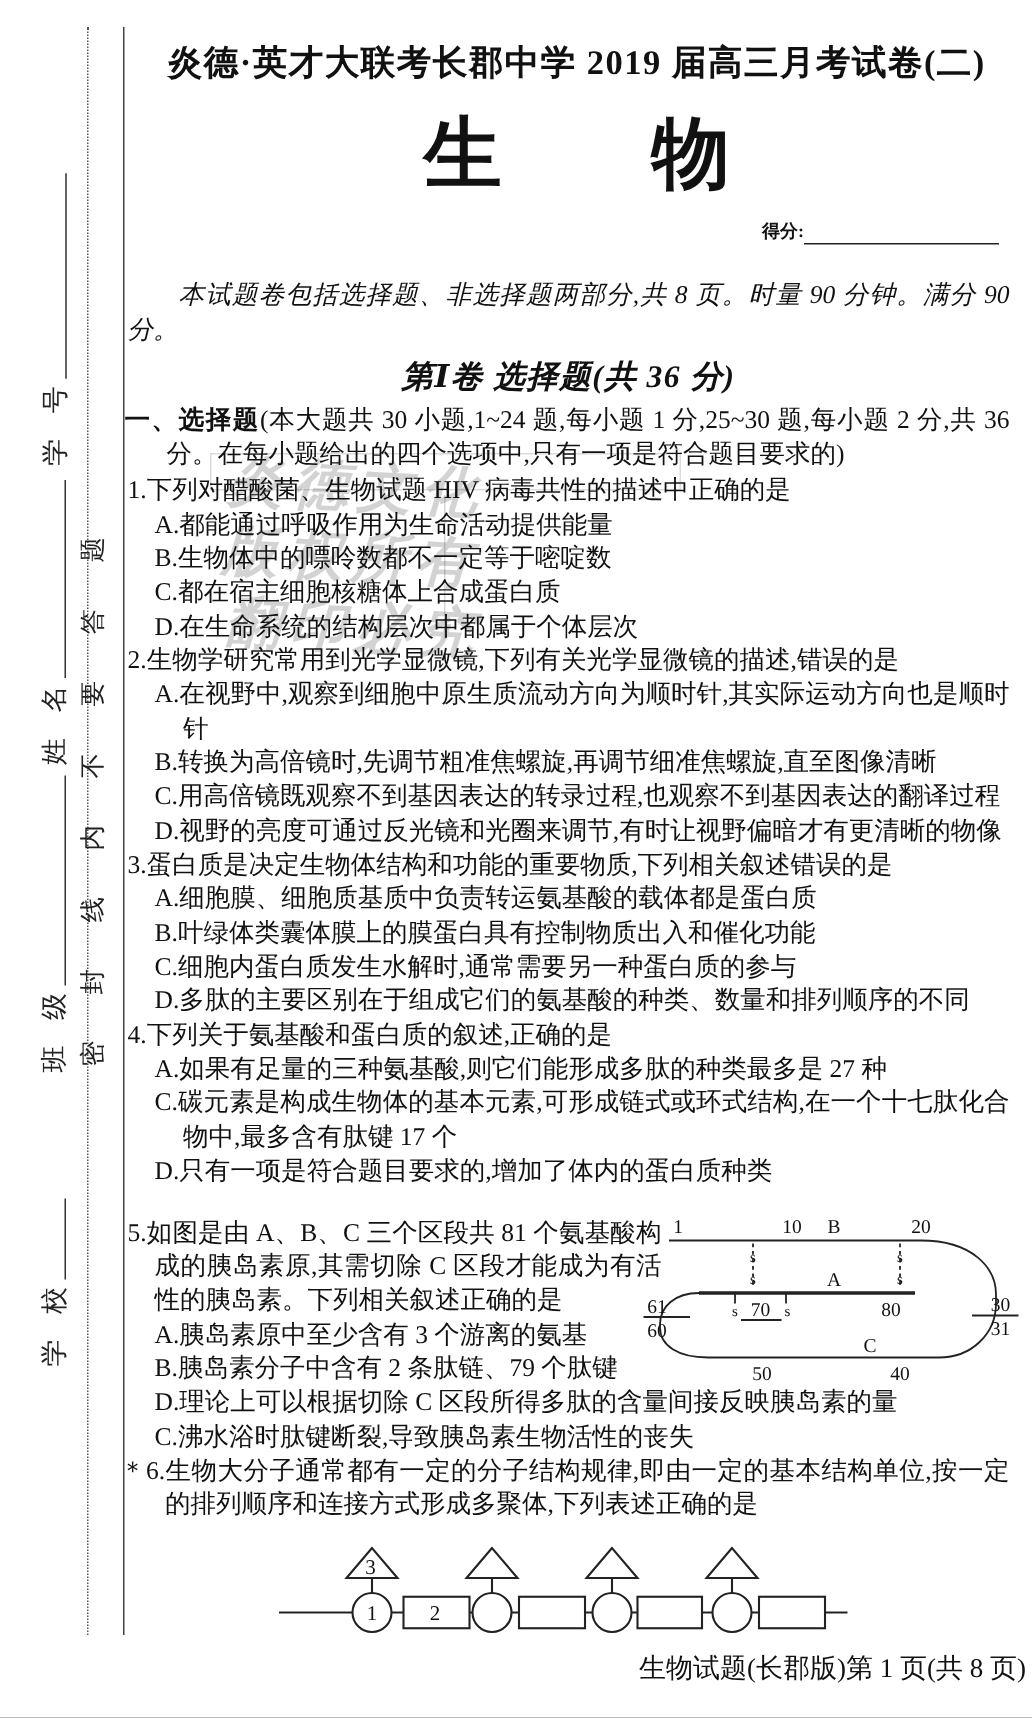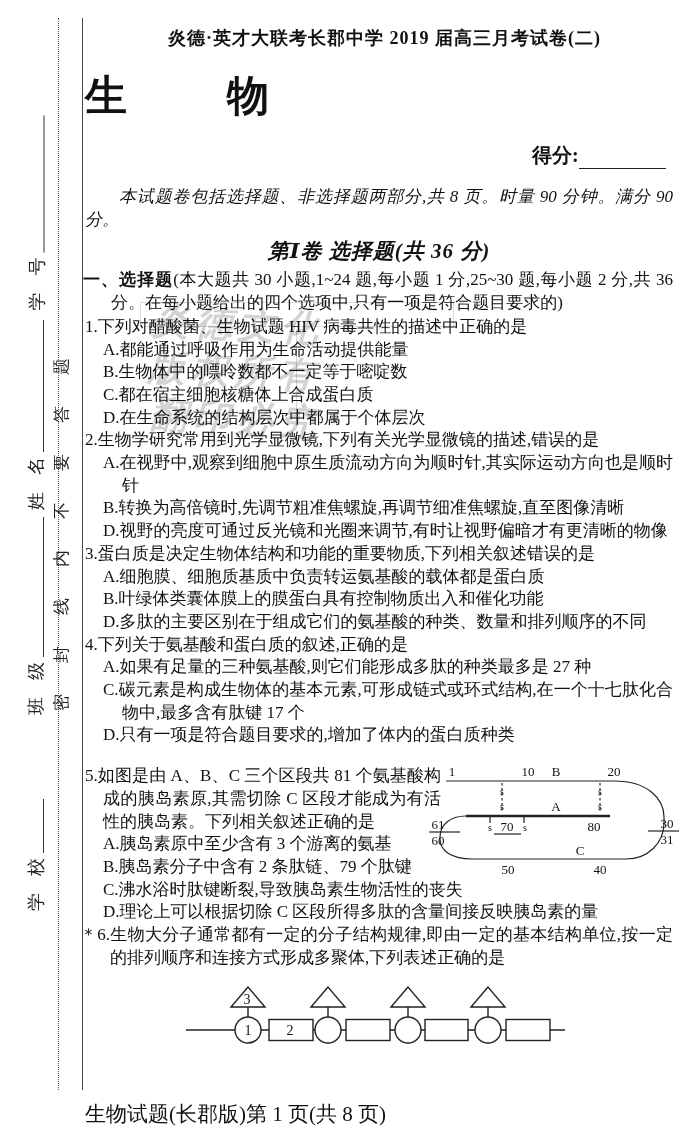--- a/index.html
+++ b/index.html
@@ -23,42 +23,42 @@
     transform:rotate(-90deg);font-size:17px;letter-spacing:31px;
     white-space:nowrap;color:#222;
   }
   
   .wm{position:absolute;color:rgba(110,110,110,.30);font-weight:bold;font-style:italic;
       font-size:37px;letter-spacing:6px;transform:rotate(3deg);white-space:nowrap;pointer-events:none;}
   .wm-box{position:absolute;border:1px solid rgba(0,0,0,.14);pointer-events:none;}
   .wm-vline{position:absolute;width:0;border-left:1px solid rgba(0,0,0,.16);pointer-events:none;}
   
   .hdr{position:absolute;left:85px;right:4px;top:26px;text-align:center;
-       font-size:18px;font-weight:bold;letter-spacing:1px;white-space:nowrap;}
-  .subject{position:absolute;left:85px;right:4px;top:68px;
-           font-size:42px;font-weight:bold;}
+       font-size:23px;font-weight:bold;letter-spacing:1px;white-space:nowrap;}
+  .subject{position:absolute;left:85px;right:4px;top:68px;text-align:center;
+           font-size:52px;font-weight:bold;}
   .subject span{letter-spacing:100px;margin-right:-100px;}
   .score{position:absolute;left:508px;top:142px;width:158px;display:flex;align-items:flex-end;}
-  .score-label{font-size:20px;font-weight:bold;white-space:nowrap;margin-left:24px;}
+  .score-label{font-size:12px;font-weight:bold;white-space:nowrap;}
   .score-blank{flex:1;border-bottom:1.3px solid #222;height:20px;}
   
   .content{position:absolute;left:85px;top:186px;width:588px;
            font-size:17px;line-height:22.7px;text-align:justify;}
   .intro{text-indent:2em;margin-bottom:5px;font-style:italic;}
   .sec-title{text-align:center;font-size:21px;font-weight:bold;line-height:30px;margin-bottom:3px;letter-spacing:1px;font-style:italic;}
   .part{padding-left:28px;text-indent:-28px;margin-left:-2px;margin-bottom:1px;}
   .part b{letter-spacing:.5px;}
   .stem{padding-left:18px;text-indent:-18px;}
   .opt{margin-left:18px;padding-left:19px;text-indent:-19px;}
   .q5{position:relative;margin-top:18px;}
   .q5-spacer{float:right;width:232px;height:112px;}
   .q5svg{position:absolute;left:343px;top:-4px;}
   .q6 .stem{margin-left:-5px;padding-left:30px;text-indent:-30px;}
   .diagram6{margin:11px 0 0 98px;}
-  .footer{position:absolute;left:85px;right:4px;top:1100px;text-align:left;font-size:21px;}
+  .footer{position:absolute;left:85px;right:4px;top:1100px;text-align:right;font-size:18px;}
   svg text{font-family:"Liberation Serif","DejaVu Serif",serif;}
 </style>
 </head>
 <body>
 
 <div class="page">
 
   <div class="rule-dotted"></div>
   <div class="rule-solid"></div>
 
@@ -109,44 +109,46 @@
       <div class="opt">A.都能通过呼吸作用为生命活动提供能量</div>
       <div class="opt">B.生物体中的嘌呤数都不一定等于嘧啶数</div>
       <div class="opt">C.都在宿主细胞核糖体上合成蛋白质</div>
       <div class="opt">D.在生命系统的结构层次中都属于个体层次</div>
     </div>
 
     <div class="q">
       <div class="stem"><span>2.</span><span>生物学研究常用到光学显微镜,下列有关光学显微镜的描述,错误的是</span></div>
       <div class="opt">A.在视野中,观察到细胞中原生质流动方向为顺时针,其实际运动方向也是顺时针</div>
       <div class="opt">B.转换为高倍镜时,先调节粗准焦螺旋,再调节细准焦螺旋,直至图像清晰</div>
+      <div class="opt">C.用高倍镜既观察不到基因表达的转录过程,也观察不到基因表达的翻译过程</div>
       <div class="opt">D.视野的亮度可通过反光镜和光圈来调节,有时让视野偏暗才有更清晰的物像</div>
     </div>
 
     <div class="q">
       <div class="stem"><span>3.</span><span>蛋白质是决定生物体结构和功能的重要物质,下列相关叙述错误的是</span></div>
       <div class="opt">A.细胞膜、细胞质基质中负责转运氨基酸的载体都是蛋白质</div>
       <div class="opt">B.叶绿体类囊体膜上的膜蛋白具有控制物质出入和催化功能</div>
+      <div class="opt">C.细胞内蛋白质发生水解时,通常需要另一种蛋白质的参与</div>
       <div class="opt">D.多肽的主要区别在于组成它们的氨基酸的种类、数量和排列顺序的不同</div>
     </div>
 
     <div class="q">
       <div class="stem"><span>4.</span><span>下列关于氨基酸和蛋白质的叙述,正确的是</span></div>
       <div class="opt">A.如果有足量的三种氨基酸,则它们能形成多肽的种类最多是 27 种</div>
       <div class="opt">C.碳元素是构成生物体的基本元素,可形成链式或环式结构,在一个十七肽化合物中,最多含有肽键 17 个</div>
       <div class="opt">D.只有一项是符合题目要求的,增加了体内的蛋白质种类</div>
     </div>
 
     <div class="q q5">
       <div class="q5-spacer"></div>
       <div class="stem"><span>5.</span><span>如图是由 A、B、C 三个区段共 81 个氨基酸构成的胰岛素原,其需切除 C 区段才能成为有活性的胰岛素。下列相关叙述正确的是</span></div>
       <div class="opt">A.胰岛素原中至少含有 3 个游离的氨基</div>
       <div class="opt">B.胰岛素分子中含有 2 条肽链、79 个肽键</div>
+      <div class="opt">D.理论上可以根据切除 C 区段所得多肽的含量间接反映胰岛素的量</div>
       <div class="opt">C.沸水浴时肽键断裂,导致胰岛素生物活性的丧失</div>
-      <div class="opt">D.理论上可以根据切除 C 区段所得多肽的含量间接反映胰岛素的量</div>
 
       <svg class="q5svg" width="252" height="124" viewBox="0 0 252 124">
         <g stroke="#222" stroke-width="1.2" fill="none">
           <path d="M18,20 H186"></path>
           <path d="M186,20 C220,20 236,38 236,56 L236,62 C236,82 220,98 198,98"></path>
           <path d="M198,98 H44"></path>
           <path d="M44,98 C24,98 12,90 12,78 L12,76 C12,64 22,55 38,55"></path>
           <path d="M38,55 H182" stroke-width="2.4"></path>
           <path d="M74,22 V52" stroke-dasharray="2.5,2.5"></path>
           <path d="M172,22 V52" stroke-dasharray="2.5,2.5"></path>

